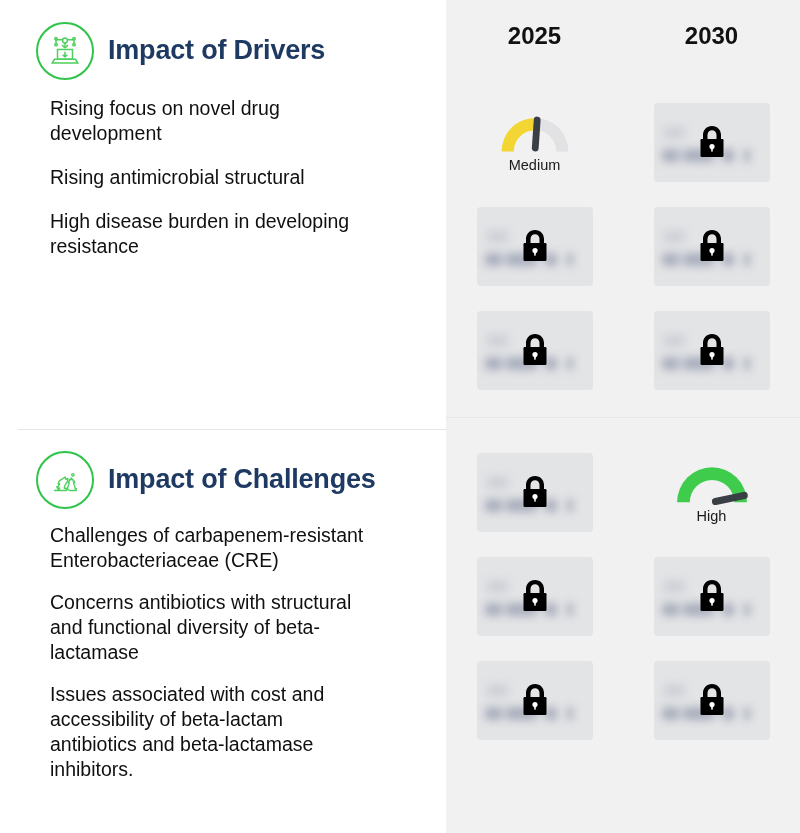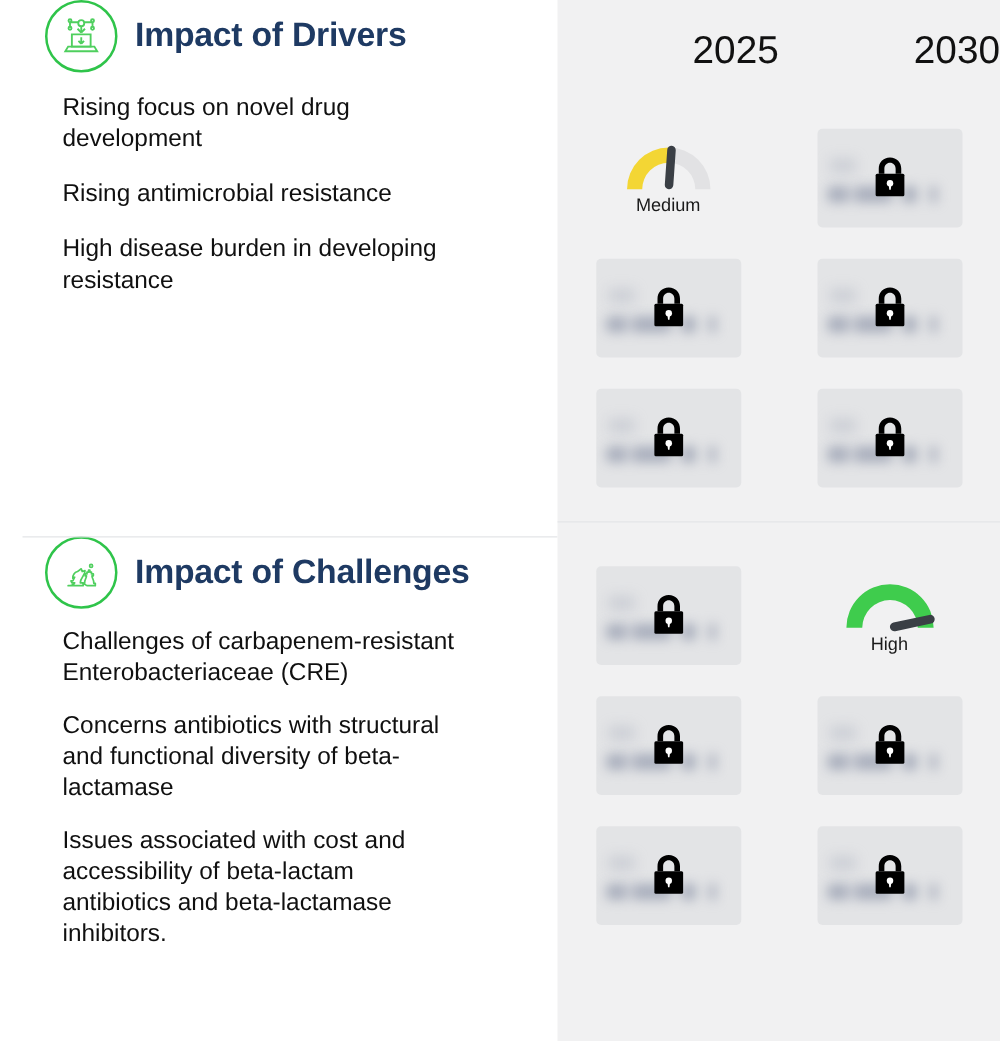--- a/index.html
+++ b/index.html
@@ -46,20 +46,21 @@
     top: 0;
     height: 1px;
     background: #e4e5e7;
   }
 
   .section-head {
     display: flex;
     align-items: center;
     gap: 14px;
     padding-left: 36px;
+    padding-top: 22px;
     padding-bottom: 4px;
   }
 
   .head-icon {
     width: 58px;
     height: 58px;
     border-radius: 50%;
     border: 2.5px solid #2fc44a;
     box-sizing: border-box;
     display: flex;
@@ -105,23 +106,23 @@
 
   .year-header-row {
     display: flex;
     height: 90px;
     align-items: flex-start;
     padding-top: 22px;
     box-sizing: border-box;
   }
   .year-cell {
     flex: 1 1 0;
-    text-align: right;
-    font-size: 31px;
-    font-weight: normal;
+    text-align: center;
+    font-size: 24px;
+    font-weight: bold;
     color: #111111;
   }
 
   .right-section {
     position: relative;
   }
   .right-section-drivers { height: 327px; }
   .right-section-challenges { height: 416px; padding-top: 23px; box-sizing:border-box;}
 
   .right-divider {
@@ -232,21 +233,21 @@
               <circle cx="36" cy="15.5" r="1.6"></circle>
             <path d="M14 22 h20 v13 h-20 z"></path>
             <path d="M24 25 v7 M24 32 l-3 -3 M24 32 l3 -3"></path>
             <path d="M10 35 h28 l3 5 h-34 z"></path>
           </svg>
         </div>
         <div class="head-title">Impact of Drivers</div>
       </div>
       <div class="bullet-list">
         <div class="bullet">Rising focus on novel drug development</div>
-        <div class="bullet">Rising antimicrobial resistance</div>
+        <div class="bullet">Rising antimicrobial structural</div>
         <div class="bullet">High disease burden in developing resistance</div>
       </div>
     </div>
 
     <div class="section section-challenges">
       <div class="section-divider"></div>
       <div class="section-head">
         <div class="head-icon">
           <svg width="36" height="36" viewBox="0 0 48 48" fill="none" stroke="#4fcf5e" stroke-width="1.8" stroke-linejoin="round">
             <path d="M10 38 h16 v-3 h-3 c0 -6 5 -7 5 -13 l-3 1 -1 -3 -4 3 c-3 1 -5 4 -5 7 l2 -1 -2 4 h-2 l1 2 h3 c-1 2 -4 3 -7 3 z"></path>

